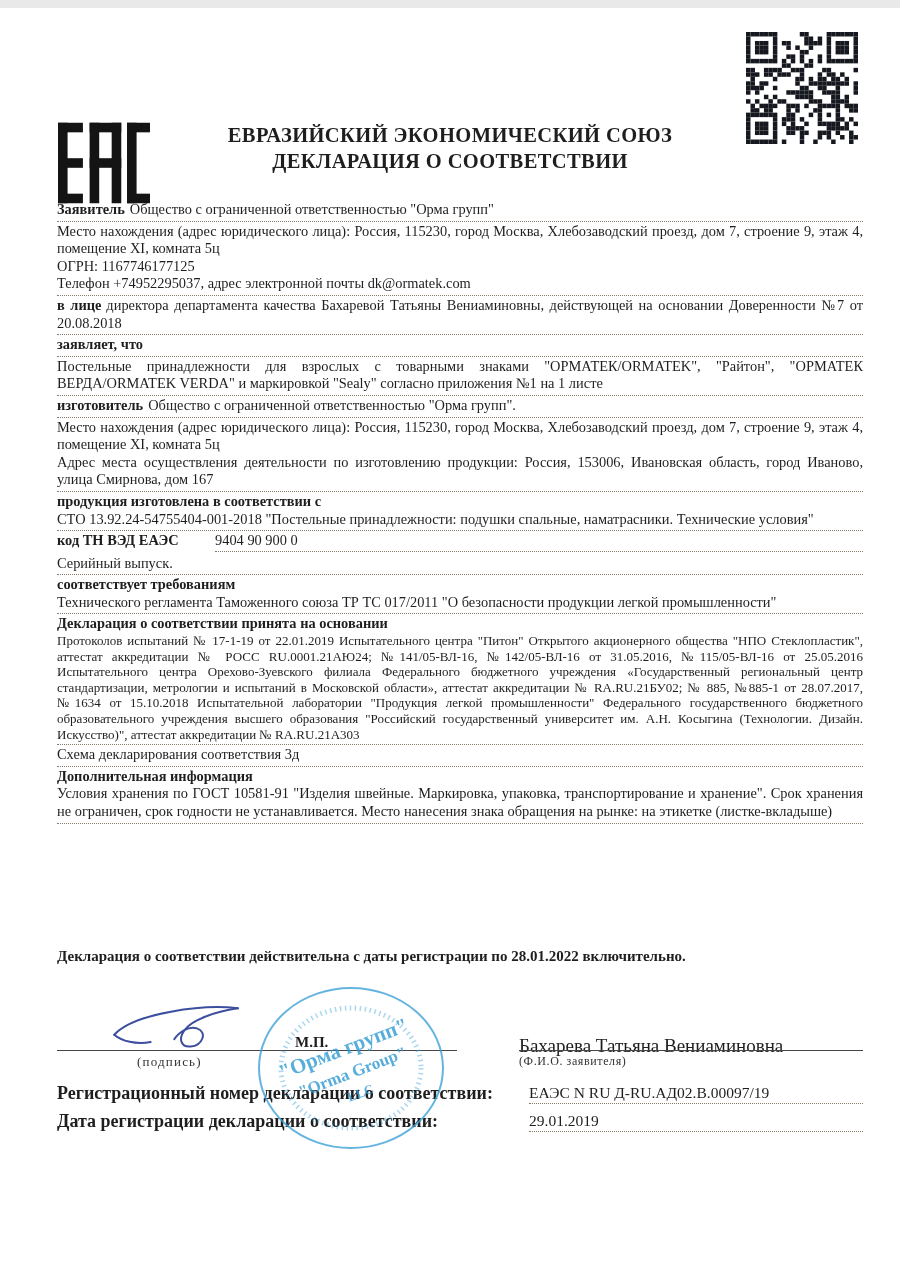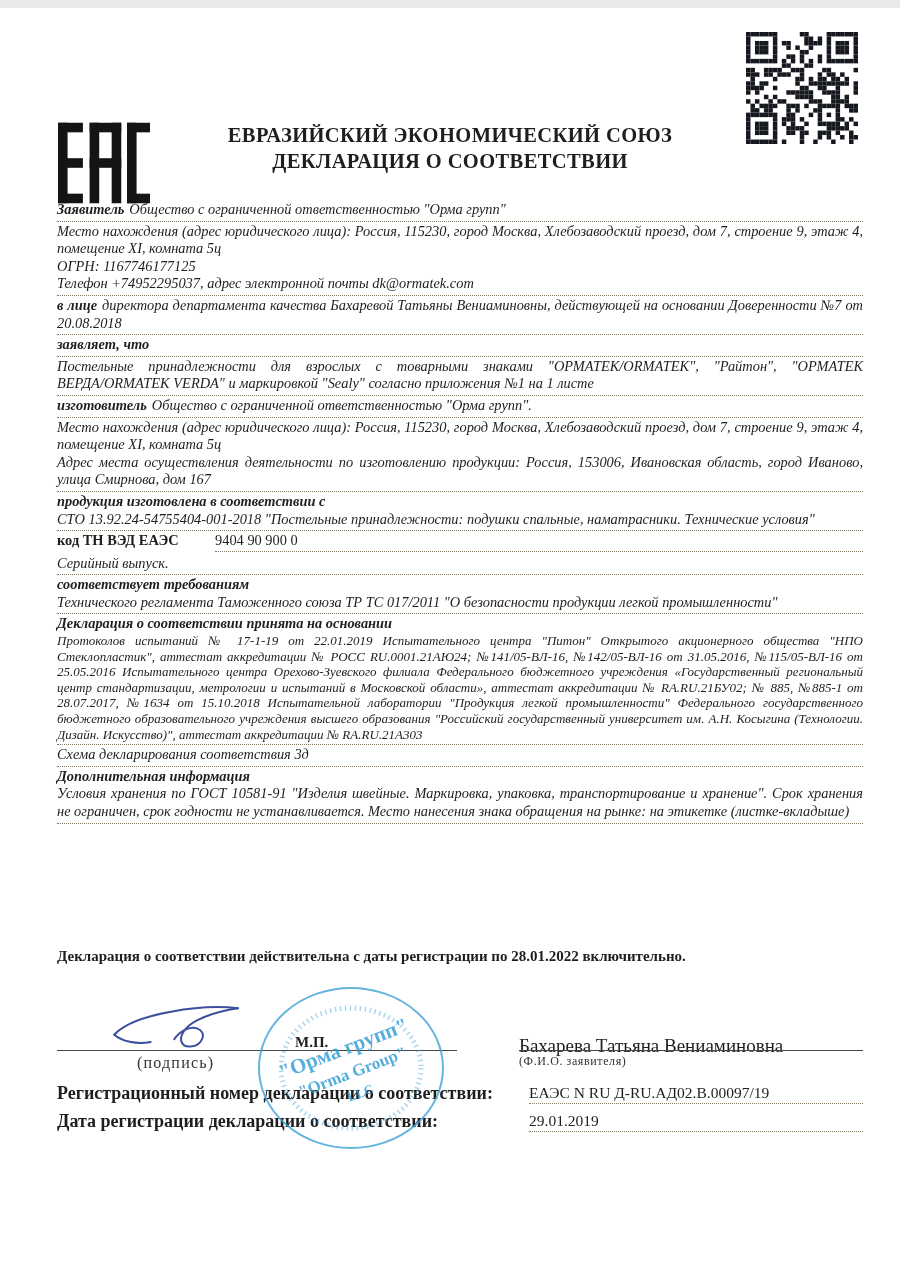--- a/index.html
+++ b/index.html
@@ -7,36 +7,36 @@
         font-family:"Liberation Serif", serif;color:#1e1e1e;overflow:hidden;}
   
   .eac-logo{position:absolute;left:58px;top:112px;}
   .qr{position:absolute;left:746px;top:24px;}
   .title{position:absolute;left:140px;top:114px;width:620px;text-align:center;
          font-weight:bold;font-size:20.5px;line-height:26px;letter-spacing:.4px;}
   
   .body{position:absolute;left:57px;top:193px;width:806px;font-size:14.4px;line-height:17.6px;}
   .sec{padding:0 0 2px;margin:0 0 1px;}
   .dot{border-bottom:1.5px dotted #87796a;}
-  .body p{margin:0;text-align:justify;font-style:italic;}
+  .body p{margin:0;text-align:justify;}
   .body p.nj{text-align:left;}
   .b{font-weight:bold;}
   .val{margin-left:5px;}
   .dense{font-size:13px;line-height:15.6px;}
   .tnrow{display:flex;align-items:flex-start;}
   .tnrow .tnl{flex:0 0 158px;}
   .tnrow .tnv{flex:1;border-bottom:1.5px dotted #87796a;padding-bottom:1px;}
   
   .bottom{position:absolute;left:57px;top:925px;width:806px;font-size:14.6px;}
   .validity{font-weight:bold;font-size:15px;text-align:justify;}
   .sigzone{position:relative;height:96px;margin-top:12px;}
   .sig-svg{position:absolute;left:50px;top:22px;}
   .line-left{position:absolute;left:0;top:70px;width:400px;border-top:1.6px solid #474747;}
   .line-right{position:absolute;left:462px;top:70px;width:344px;border-top:1.6px solid #474747;}
-  .cap-sign{position:absolute;left:80px;top:74px;font-size:16px;letter-spacing:1.2px;color:#333;}
+  .cap-sign{position:absolute;left:80px;top:74px;font-size:13px;letter-spacing:1.2px;color:#333;}
   .mp{position:absolute;left:238px;top:54px;font-weight:bold;font-size:15px;z-index:2;}
   .fio{position:absolute;left:462px;top:55px;width:344px;text-align:left;font-size:19px;}
   .cap-fio{position:absolute;left:462px;top:74px;width:344px;text-align:left;font-size:12px;letter-spacing:.6px;color:#333;}
   .stamp{position:absolute;left:196px;top:2px;z-index:1;pointer-events:none;}
   .regrow{display:flex;align-items:flex-end;margin-top:7px;}
   .regrow .rl{flex:0 0 472px;font-weight:bold;font-size:18px;}
   .regrow .rv{flex:1;font-weight:normal;font-size:15.5px;border-bottom:1.5px dotted #87796a;padding-bottom:1px;}
 </style>
 </head>
 <body>

